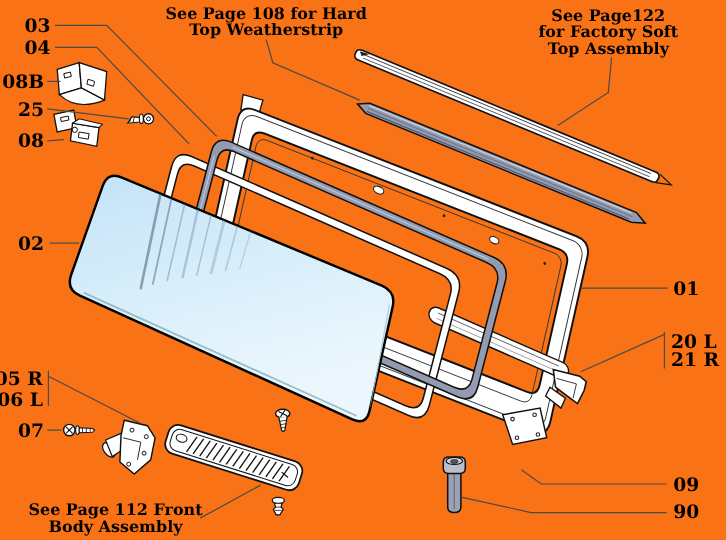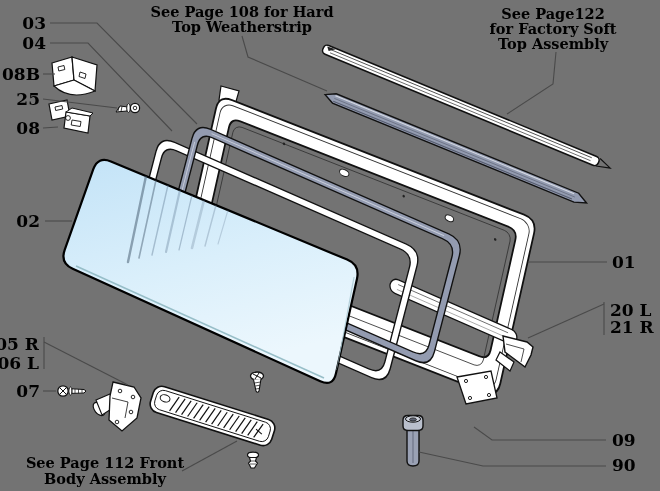--- a/index.html
+++ b/index.html
@@ -1,16 +1,16 @@
 <!DOCTYPE html>
 <html><head>
 <meta charset="utf-8">
 <style>
   html,body{margin:0;padding:0;background:#ffffff;}
-  .stage{width:660px;height:491px;position:relative;background:#737373;overflow:hidden;text-align:right;}
+  .stage{width:660px;height:491px;position:relative;background:#f97316;overflow:hidden;text-align:right;}
   svg{display:block;}
   text{font-family:"DejaVu Serif","Liberation Serif",serif;font-weight:bold;fill:#000;}
   .partlbl{font-size:17px;}
   .note{font-size:14.5px;}
 </style>
 </head>
 <body>
 
 <div class="stage">
 <svg width="660" height="491" viewBox="0 0 660 491">

